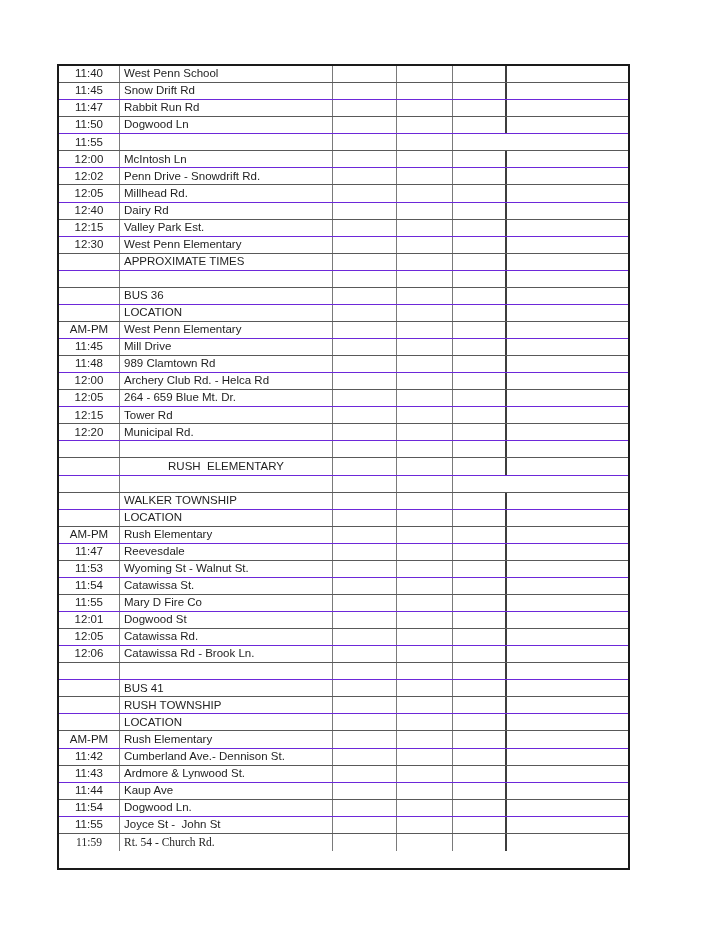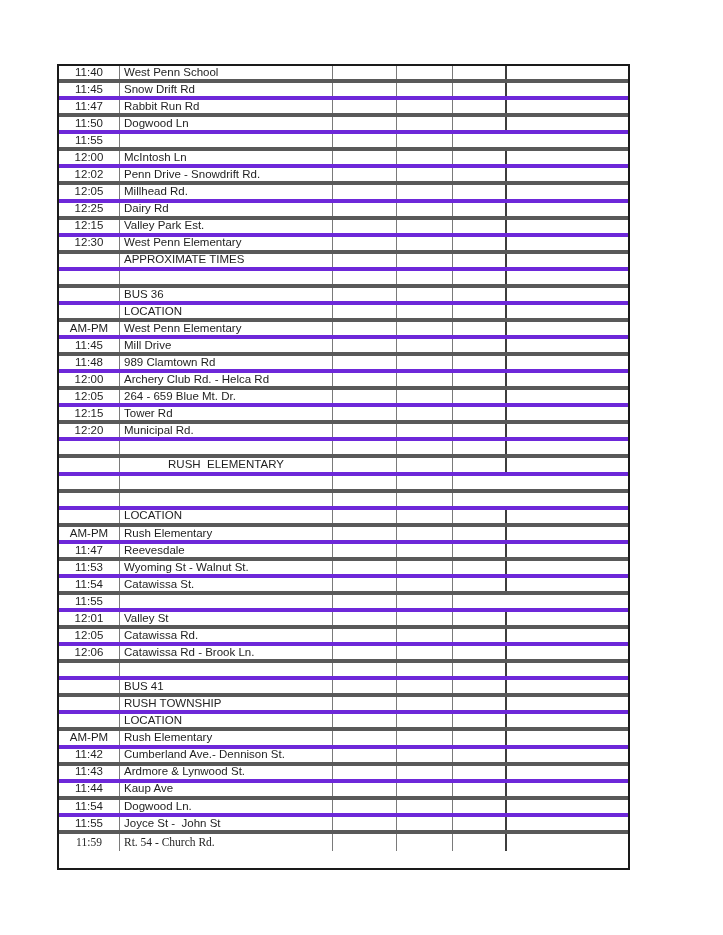--- a/index.html
+++ b/index.html
@@ -22,21 +22,21 @@
     height: 806px;
     box-sizing: border-box;
     border: 2px solid #1a1a1a;
     display: grid;
     grid-template-rows: repeat(47, 1fr);
     background: #ffffff;
   }
   .row {
     display: grid;
     grid-template-columns: 61px 213px 64px 56px 54px 1fr;
-    border-bottom: 4px solid #6d28d9;
+    border-bottom: 1px solid #6d28d9;
     min-height: 0;
   }
   .row:nth-child(odd) { border-bottom-color: #595959; }
   .row:last-child { border-bottom: none; font-family: Liberation Serif, serif; }
   .cell {
     border-right: 1px solid #7a7a7a;
     display: flex;
     align-items: center;
     overflow: hidden;
     white-space: pre;
@@ -111,21 +111,21 @@
     </div>
     <div class="row">
       <div class="cell time">12:05</div>
       <div class="cell loc">Millhead Rd.</div>
       <div class="cell"></div>
       <div class="cell"></div>
       <div class="cell"></div>
       <div class="cell"></div>
     </div>
     <div class="row">
-      <div class="cell time">12:25</div>
+      <div class="cell time">12:40</div>
       <div class="cell loc">Dairy Rd</div>
       <div class="cell"></div>
       <div class="cell"></div>
       <div class="cell"></div>
       <div class="cell"></div>
     </div>
     <div class="row">
       <div class="cell time">12:15</div>
       <div class="cell loc">Valley Park Est.</div>
       <div class="cell"></div>
@@ -247,20 +247,21 @@
     </div>
     <div class="row">
       <div class="cell time"></div>
       <div class="cell"></div>
       <div class="cell"></div>
       <div class="cell"></div>
       <div class="cell"></div>
     </div>
     <div class="row">
       <div class="cell time"></div>
+      <div class="cell loc">WALKER TOWNSHIP</div>
       <div class="cell"></div>
       <div class="cell"></div>
       <div class="cell"></div>
       <div class="cell"></div>
     </div>
     <div class="row">
       <div class="cell time"></div>
       <div class="cell loc">LOCATION</div>
       <div class="cell"></div>
       <div class="cell"></div>
@@ -294,28 +295,29 @@
     <div class="row">
       <div class="cell time">11:54</div>
       <div class="cell loc">Catawissa St.</div>
       <div class="cell"></div>
       <div class="cell"></div>
       <div class="cell"></div>
       <div class="cell"></div>
     </div>
     <div class="row">
       <div class="cell time">11:55</div>
+      <div class="cell loc">Mary D Fire Co</div>
       <div class="cell"></div>
       <div class="cell"></div>
       <div class="cell"></div>
       <div class="cell"></div>
     </div>
     <div class="row">
       <div class="cell time">12:01</div>
-      <div class="cell loc">Valley St</div>
+      <div class="cell loc">Dogwood St</div>
       <div class="cell"></div>
       <div class="cell"></div>
       <div class="cell"></div>
       <div class="cell"></div>
     </div>
     <div class="row">
       <div class="cell time">12:05</div>
       <div class="cell loc">Catawissa Rd.</div>
       <div class="cell"></div>
       <div class="cell"></div>

